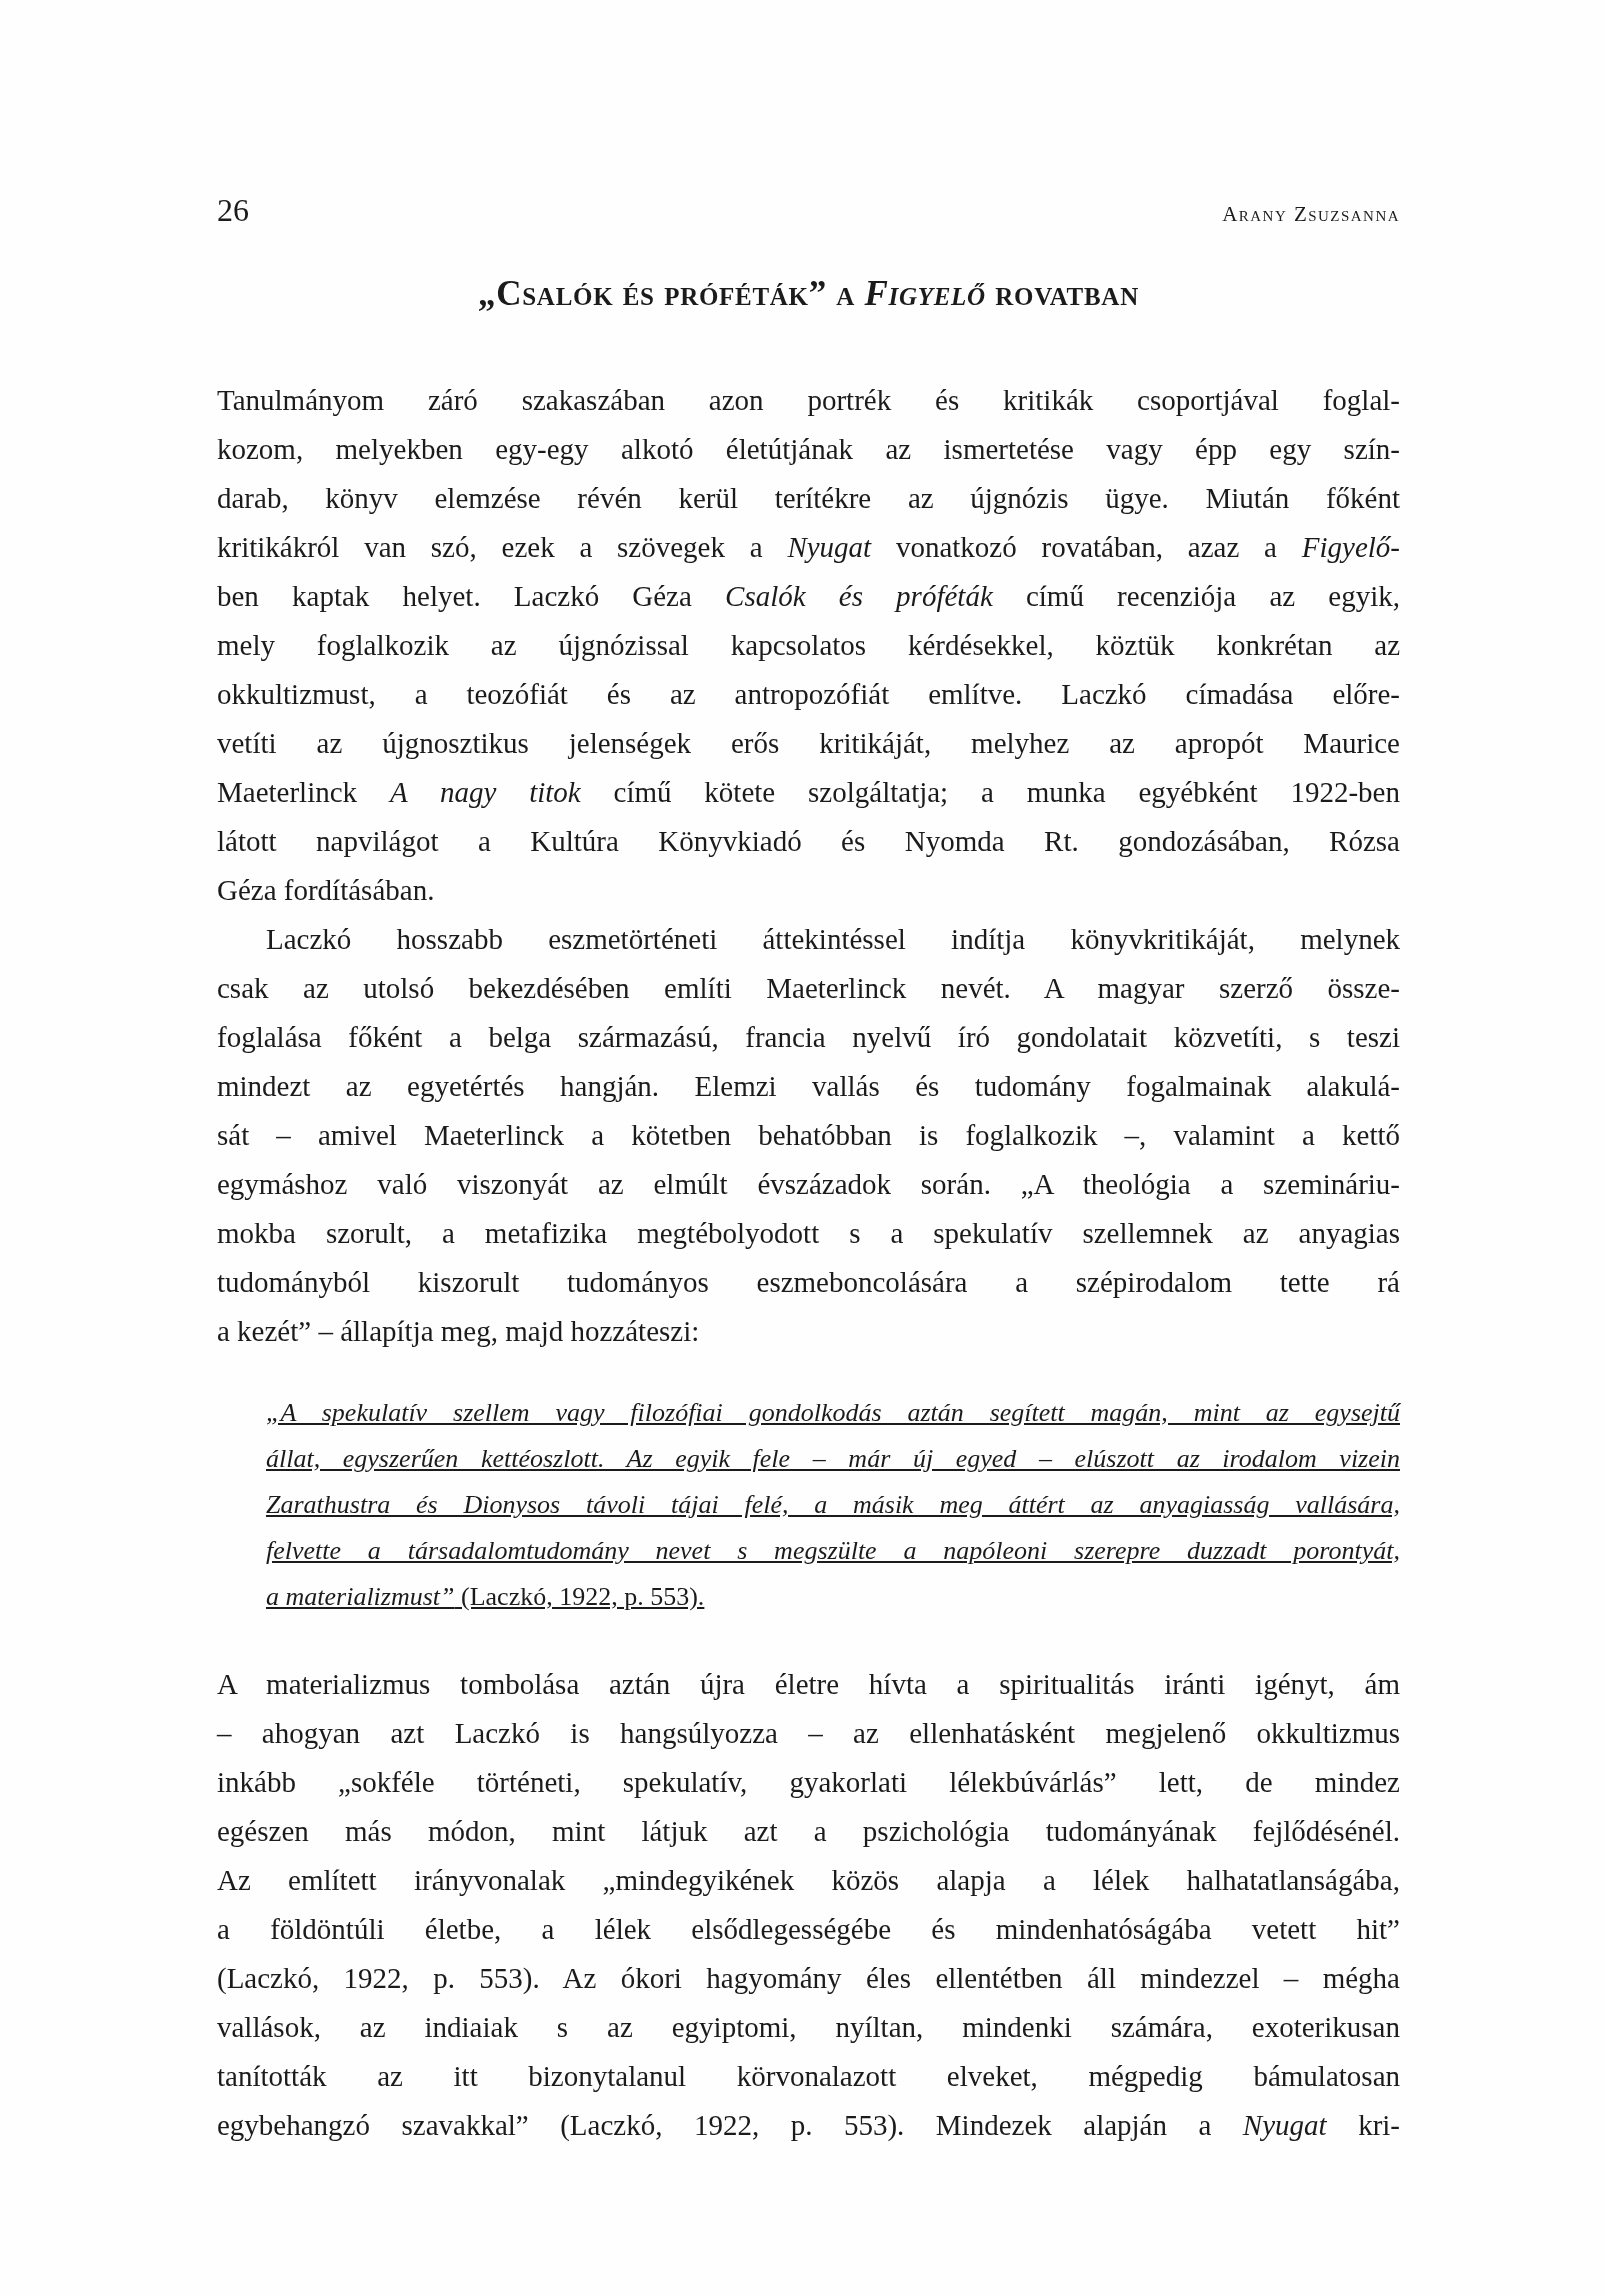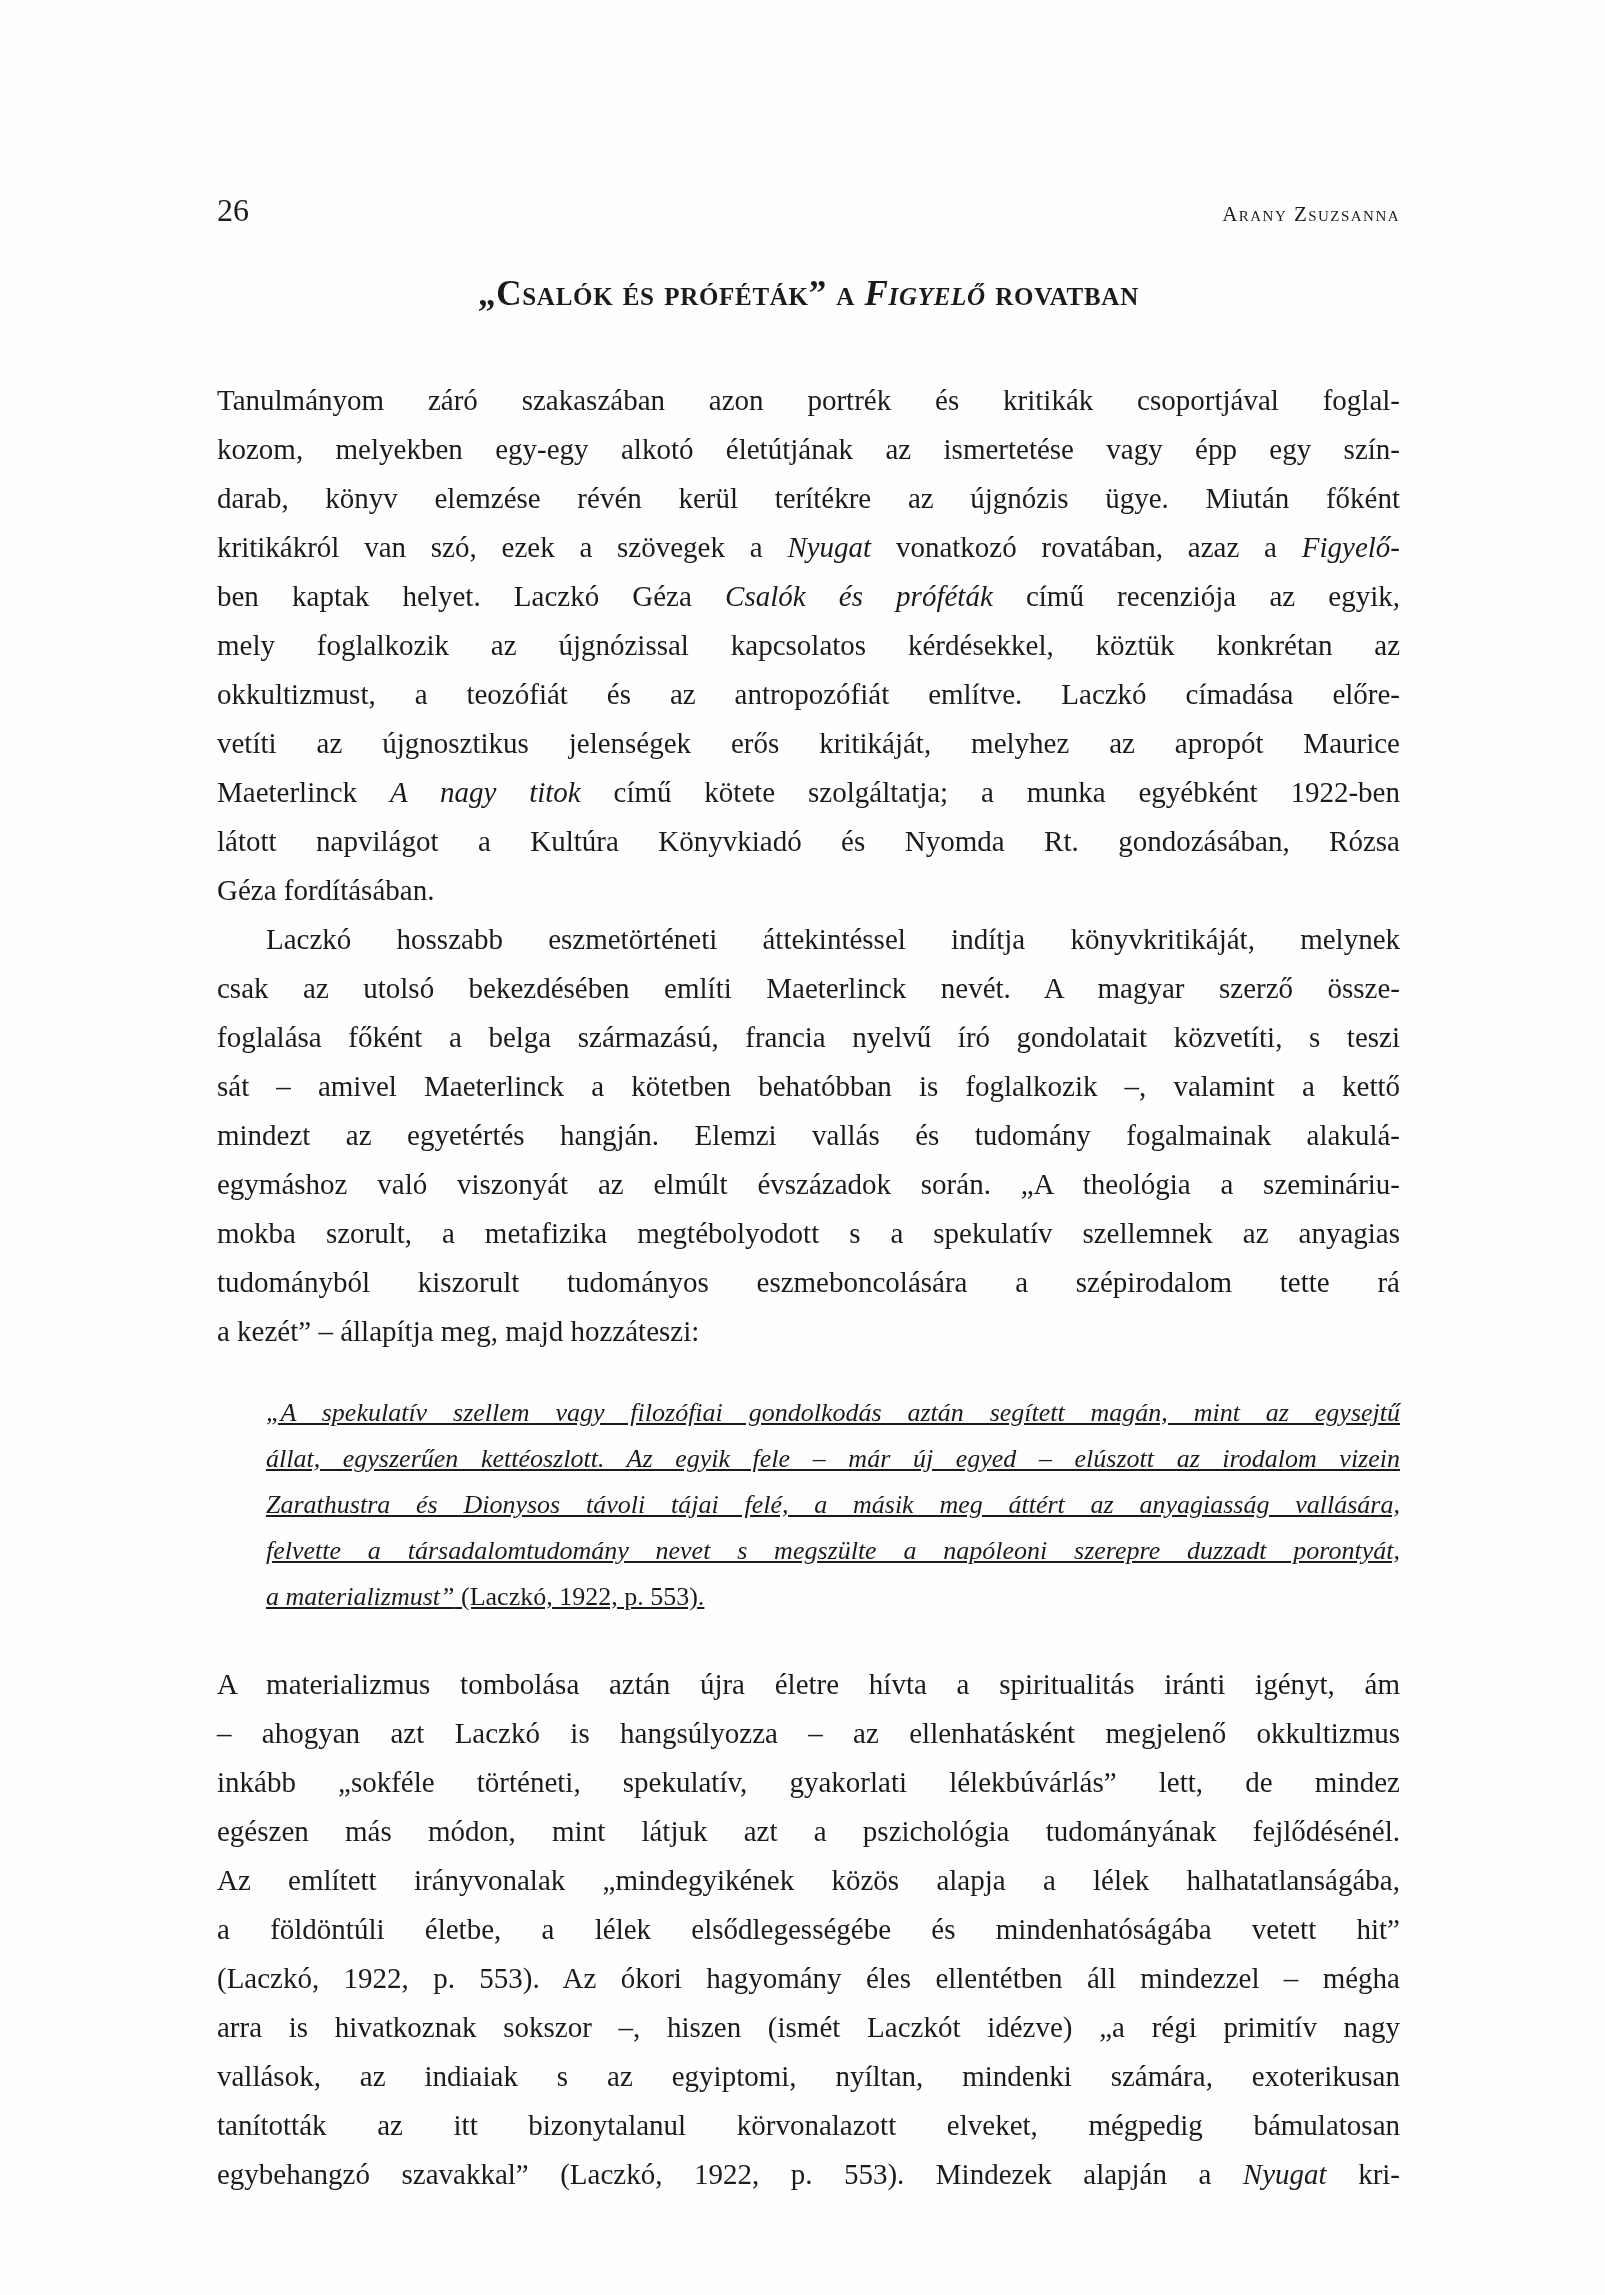--- a/index.html
+++ b/index.html
@@ -97,43 +97,42 @@
           <div class="line"><span>okkultizmust, a teozófiát és az antropozófiát említve. Laczkó címadása előre-</span></div>
           <div class="line"><span>vetíti az újgnosztikus jelenségek erős kritikáját, melyhez az apropót Maurice</span></div>
           <div class="line"><span>Maeterlinck </span><em>A nagy titok</em><span> című kötete szolgáltatja; a munka egyébként 1922-ben</span></div>
           <div class="line"><span>látott napvilágot a Kultúra Könyvkiadó és Nyomda Rt. gondozásában, Rózsa</span></div>
           <div class="line last"><span>Géza fordításában.</span></div>
         </div>
         <div class="block p">
           <div class="line first-indent"><span>Laczkó hosszabb eszmetörténeti áttekintéssel indítja könyvkritikáját, melynek</span></div>
           <div class="line"><span>csak az utolsó bekezdésében említi Maeterlinck nevét. A magyar szerző össze-</span></div>
           <div class="line"><span>foglalása főként a belga származású, francia nyelvű író gondolatait közvetíti, s teszi</span></div>
+          <div class="line"><span>mindezt az egyetértés hangján. Elemzi vallás és tudomány fogalmainak alakulá-</span></div>
           <div class="line"><span>sát – amivel Maeterlinck a kötetben behatóbban is foglalkozik –, valamint a kettő</span></div>
-          <div class="line"><span>mindezt az egyetértés hangján. Elemzi vallás és tudomány fogalmainak alakulá-</span></div>
           <div class="line"><span>egymáshoz való viszonyát az elmúlt évszázadok során. „A theológia a szemináriu-</span></div>
           <div class="line"><span>mokba szorult, a metafizika megtébolyodott s a spekulatív szellemnek az anyagias</span></div>
           <div class="line"><span>tudományból kiszorult tudományos eszmeboncolására a szépirodalom tette rá</span></div>
           <div class="line last"><span>a kezét” – állapítja meg, majd hozzáteszi:</span></div>
         </div>
         <div class="block quote">
           <div class="line"><em>„A spekulatív szellem vagy filozófiai gondolkodás aztán segített magán, mint az egysejtű</em></div>
           <div class="line"><em>állat, egyszerűen kettéoszlott. Az egyik fele – már új egyed – elúszott az irodalom vizein</em></div>
           <div class="line"><em>Zarathustra és Dionysos távoli tájai felé, a másik meg áttért az anyagiasság vallására,</em></div>
           <div class="line"><em>felvette a társadalomtudomány nevet s megszülte a napóleoni szerepre duzzadt porontyát,</em></div>
           <div class="line last"><em>a materializmust”</em><span> (Laczkó, 1922, p. 553).</span></div>
         </div>
         <div class="block p">
           <div class="line"><span>A materializmus tombolása aztán újra életre hívta a spiritualitás iránti igényt, ám</span></div>
           <div class="line"><span>– ahogyan azt Laczkó is hangsúlyozza – az ellenhatásként megjelenő okkultizmus</span></div>
           <div class="line"><span>inkább „sokféle történeti, spekulatív, gyakorlati lélekbúvárlás” lett, de mindez</span></div>
           <div class="line"><span>egészen más módon, mint látjuk azt a pszichológia tudományának fejlődésénél.</span></div>
           <div class="line"><span>Az említett irányvonalak „mindegyikének közös alapja a lélek halhatatlanságába,</span></div>
           <div class="line"><span>a földöntúli életbe, a lélek elsődlegességébe és mindenhatóságába vetett hit”</span></div>
           <div class="line"><span>(Laczkó, 1922, p. 553). Az ókori hagyomány éles ellentétben áll mindezzel – mégha</span></div>
-          <div class="line"><span>arra is hivatkoznak sokszor –, hiszen (ismét Laczkót idézve) „a régi primitív nagy</span></div>
           <div class="line"><span>vallások, az indiaiak s az egyiptomi, nyíltan, mindenki számára, exoterikusan</span></div>
           <div class="line"><span>tanították az itt bizonytalanul körvonalazott elveket, mégpedig bámulatosan</span></div>
           <div class="line"><span>egybehangzó szavakkal” (Laczkó, 1922, p. 553). Mindezek alapján a </span><em>Nyugat</em><span> kri-</span></div>
         </div>
       </main>
 
   </div>
 </div>
 
 

